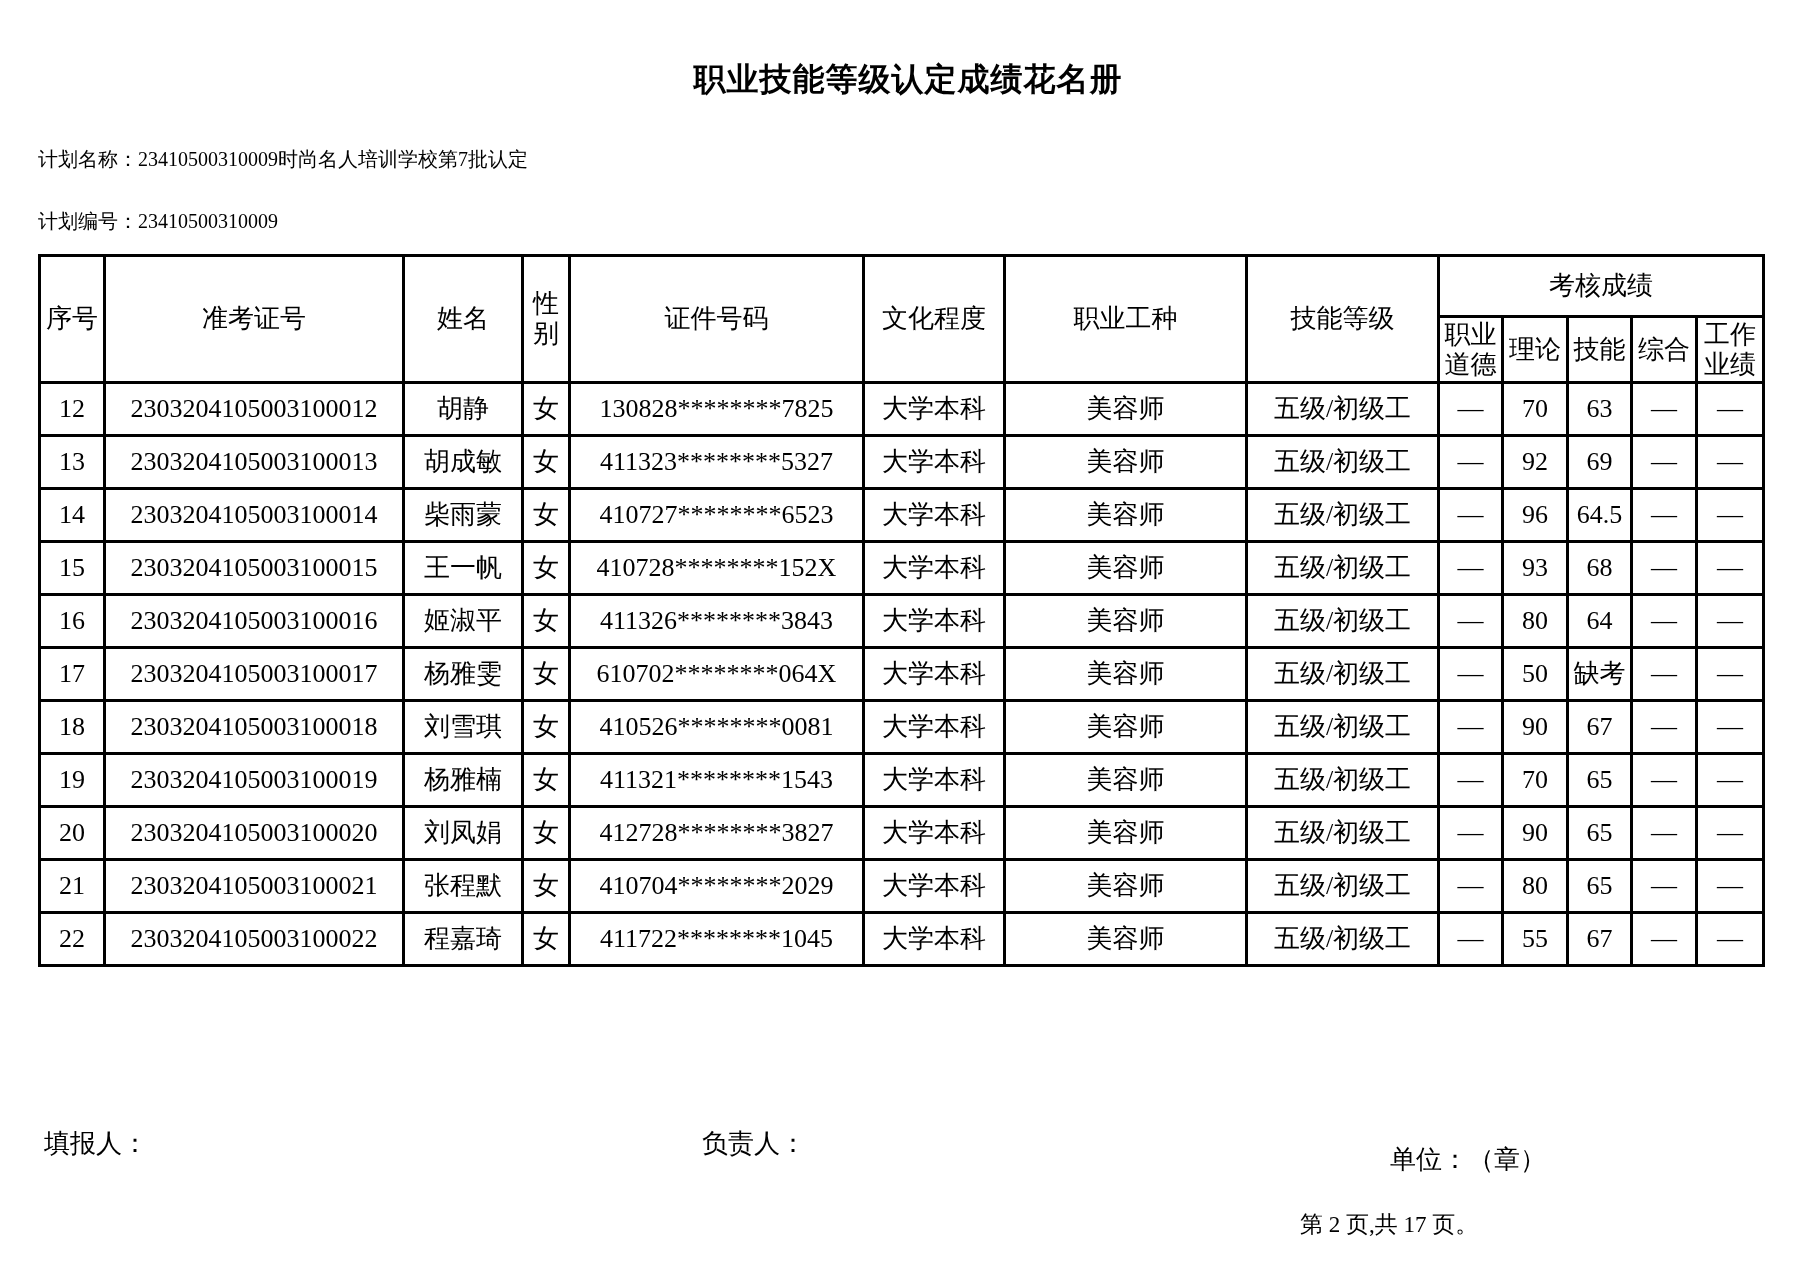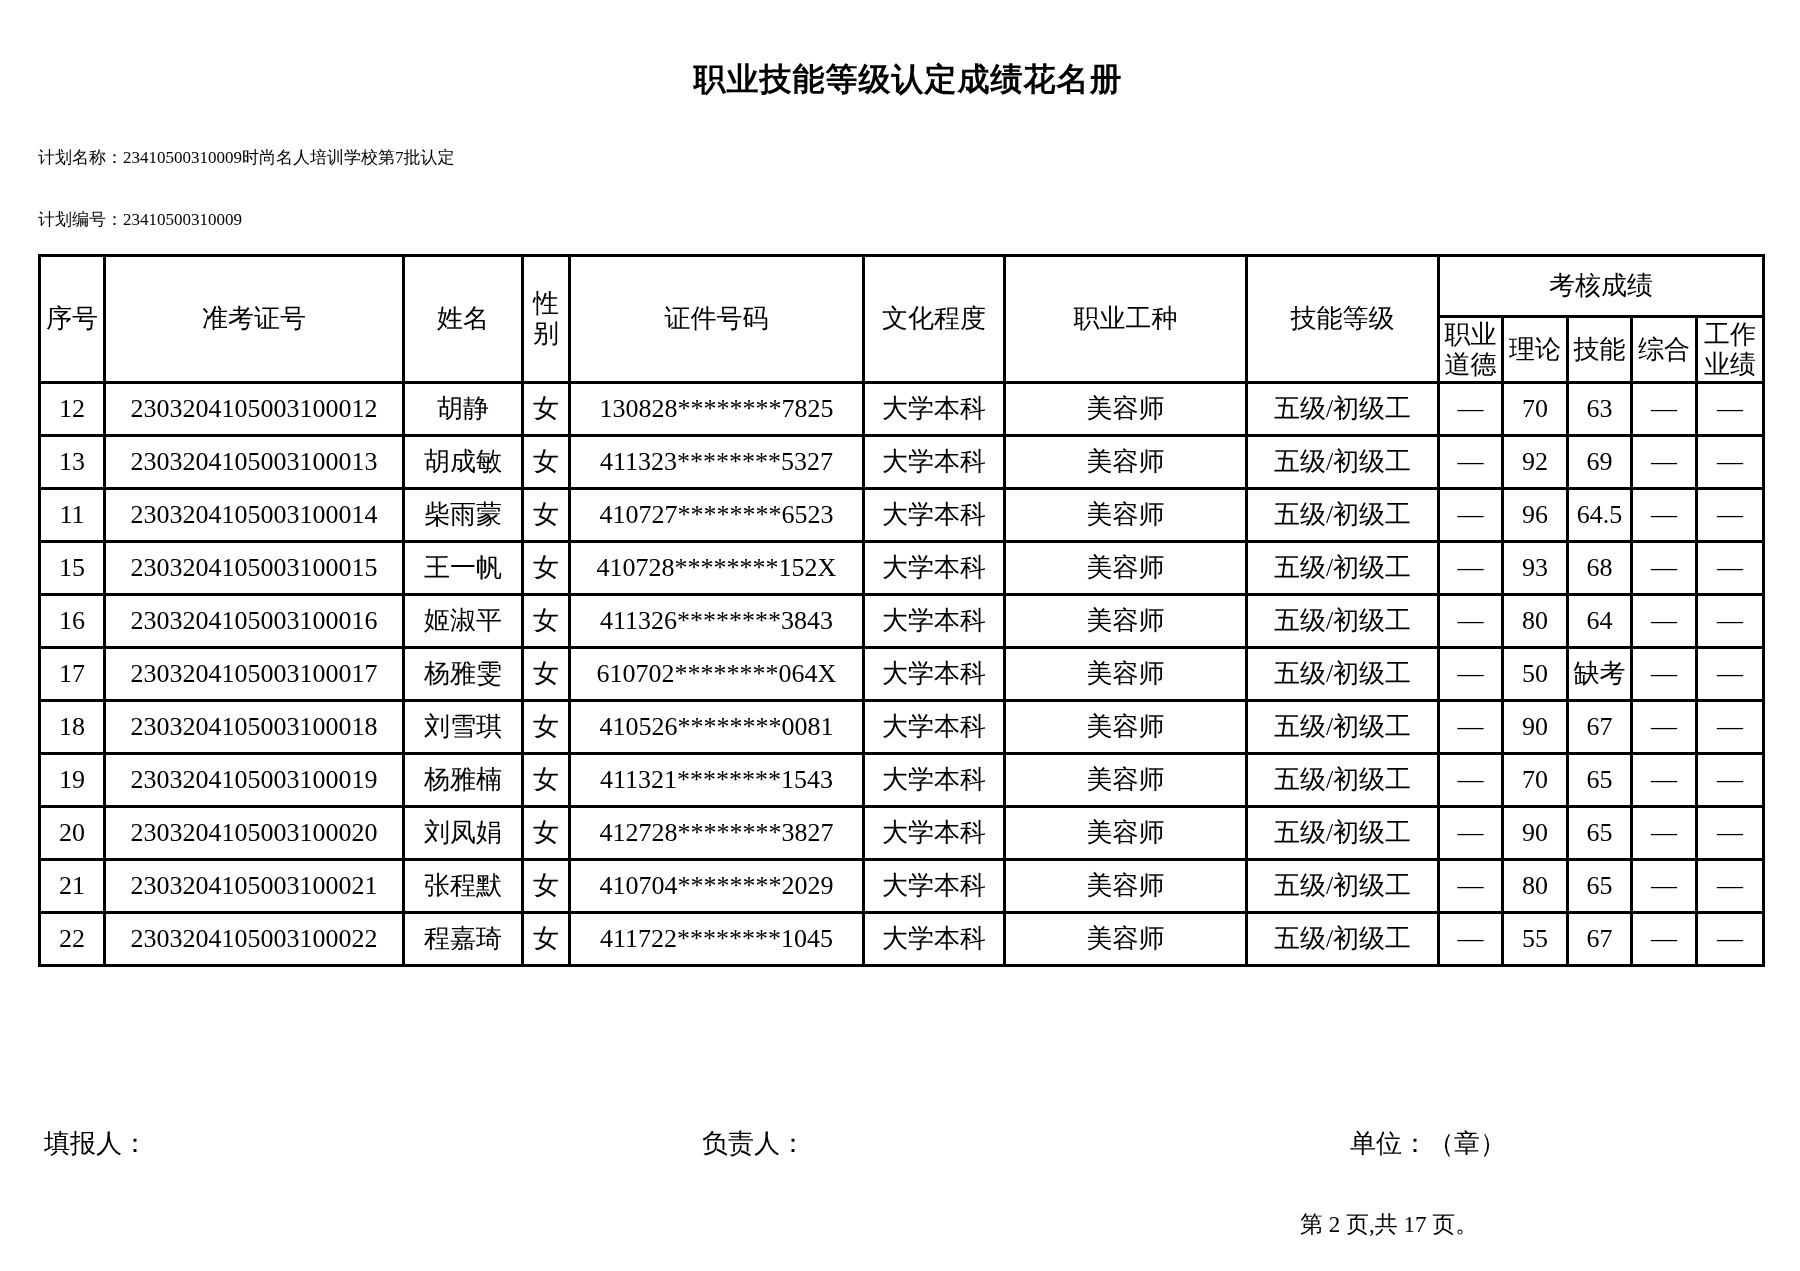--- a/index.html
+++ b/index.html
@@ -26,21 +26,21 @@
     font-size: 32px;
     letter-spacing: 1px;
     padding-left: 8px;
   }
   .meta-line {
     position: absolute;
     left: 38px;
     right: 38px;
     display: flex;
     justify-content: space-between;
-    font-size: 17px;
+    font-size: 20px;
     white-space: nowrap;
   }
   .meta-line.first  { top: 146px; }
   .meta-line.second { top: 208px; }
 
   table.roster {
     position: absolute;
     left: 38px;
     top: 254px;
     width: 1724px;
@@ -64,21 +64,21 @@
 
   .sign-item {
     position: absolute;
     top: 1126px;
     font-size: 26px;
     white-space: nowrap;
     text-align: center;
   }
   .sign-filler  { left: 44px; }
   .sign-manager { left: 702px; }
-  .sign-unit    { left: 1350px; }
+  .sign-unit    { left: 1390px; margin-top: 16px; }
 
   .page-info {
     position: absolute;
     left: 1300px;
     top: 1209px;
     font-size: 23px;
     white-space: nowrap;
   }
 </style>
 </head>
@@ -155,21 +155,21 @@
         <td>大学本科</td>
         <td>美容师</td>
         <td>五级/初级工</td>
         <td>—</td>
         <td>92</td>
         <td>69</td>
         <td>—</td>
         <td>—</td>
       </tr>
       <tr>
-        <td>11</td>
+        <td>14</td>
         <td>2303204105003100014</td>
         <td>柴雨蒙</td>
         <td>女</td>
         <td>410727********6523</td>
         <td>大学本科</td>
         <td>美容师</td>
         <td>五级/初级工</td>
         <td>—</td>
         <td>96</td>
         <td>64.5</td>

